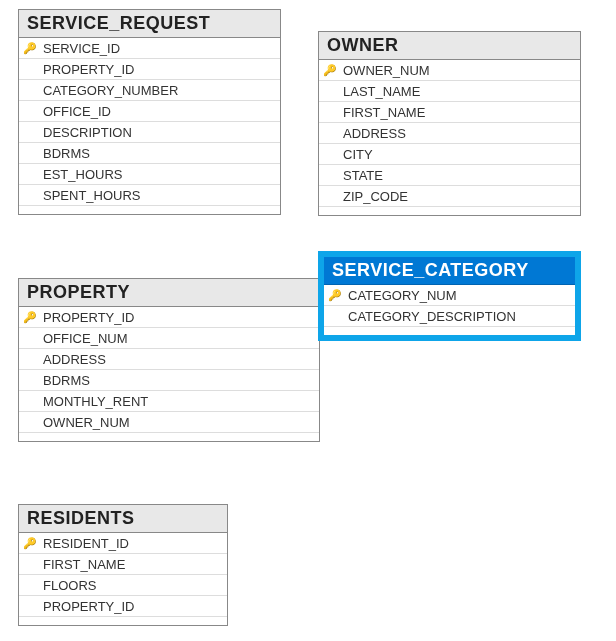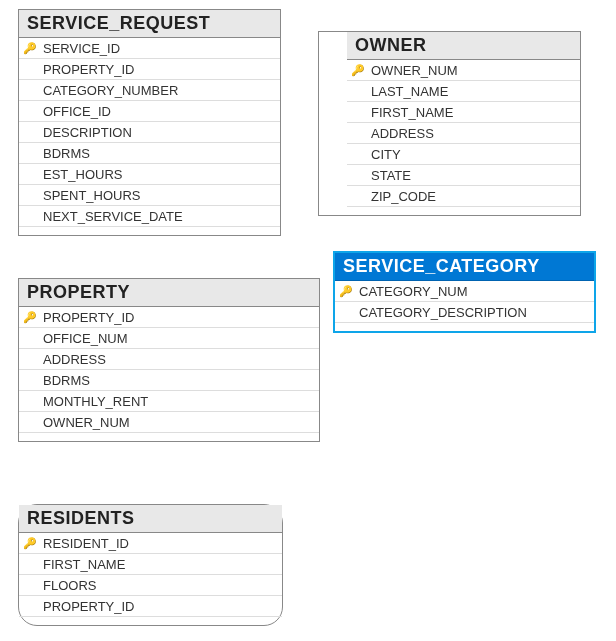--- a/index.html
+++ b/index.html
@@ -13,22 +13,21 @@
       width: 616px;
       height: 641px;
       position: relative;
     }
     .table-box {
       position: absolute;
       border: 1px solid #888;
       background: #fff;
     }
     .table-box.selected {
-      border: 2px solid #0ea5e9;
-      margin-left: 15px;
+      border: 6px solid #0ea5e9;
     }
     .table-header {
       background: #e8e8e8;
       font-weight: bold;
       font-size: 18px;
       padding: 3px 8px;
       border-bottom: 1px solid #888;
       color: #222;
       letter-spacing: 0.5px;
     }
@@ -94,24 +93,20 @@
       <span class="name-cell">BDRMS</span>
     </div>
   <div class="table-row">
       <span class="key-cell"></span>
       <span class="name-cell">EST_HOURS</span>
     </div>
   <div class="table-row">
       <span class="key-cell"></span>
       <span class="name-cell">SPENT_HOURS</span>
     </div>
-  <div class="table-row">
-      <span class="key-cell"></span>
-      <span class="name-cell">NEXT_SERVICE_DATE</span>
-    </div>
   <div class="spacer-row"></div>
 </div>
 
 <div class="table-box" style="left:18px; top:278px; width:302px;">
   <div class="table-header">PROPERTY</div>
   <div class="table-row">
       <span class="key-cell">🔑</span>
       <span class="name-cell">PROPERTY_ID</span>
     </div>
   <div class="table-row">
@@ -130,42 +125,42 @@
       <span class="key-cell"></span>
       <span class="name-cell">MONTHLY_RENT</span>
     </div>
   <div class="table-row">
       <span class="key-cell"></span>
       <span class="name-cell">OWNER_NUM</span>
     </div>
   <div class="spacer-row"></div>
 </div>
 
-<div class="table-box" style="left:18px; top:504px; width:265px;border-radius:19px;">
+<div class="table-box" style="left:18px; top:504px; width:210px;">
   <div class="table-header">RESIDENTS</div>
   <div class="table-row">
       <span class="key-cell">🔑</span>
       <span class="name-cell">RESIDENT_ID</span>
     </div>
   <div class="table-row">
       <span class="key-cell"></span>
       <span class="name-cell">FIRST_NAME</span>
     </div>
   <div class="table-row">
       <span class="key-cell"></span>
       <span class="name-cell">FLOORS</span>
     </div>
   <div class="table-row">
       <span class="key-cell"></span>
       <span class="name-cell">PROPERTY_ID</span>
     </div>
   <div class="spacer-row"></div>
 </div>
 
-<div class="table-box" style="left:318px; top:31px; width:263px;padding-left:28px;">
+<div class="table-box" style="left:318px; top:31px; width:263px;">
   <div class="table-header">OWNER</div>
   <div class="table-row">
       <span class="key-cell">🔑</span>
       <span class="name-cell">OWNER_NUM</span>
     </div>
   <div class="table-row">
       <span class="key-cell"></span>
       <span class="name-cell">LAST_NAME</span>
     </div>
   <div class="table-row">

